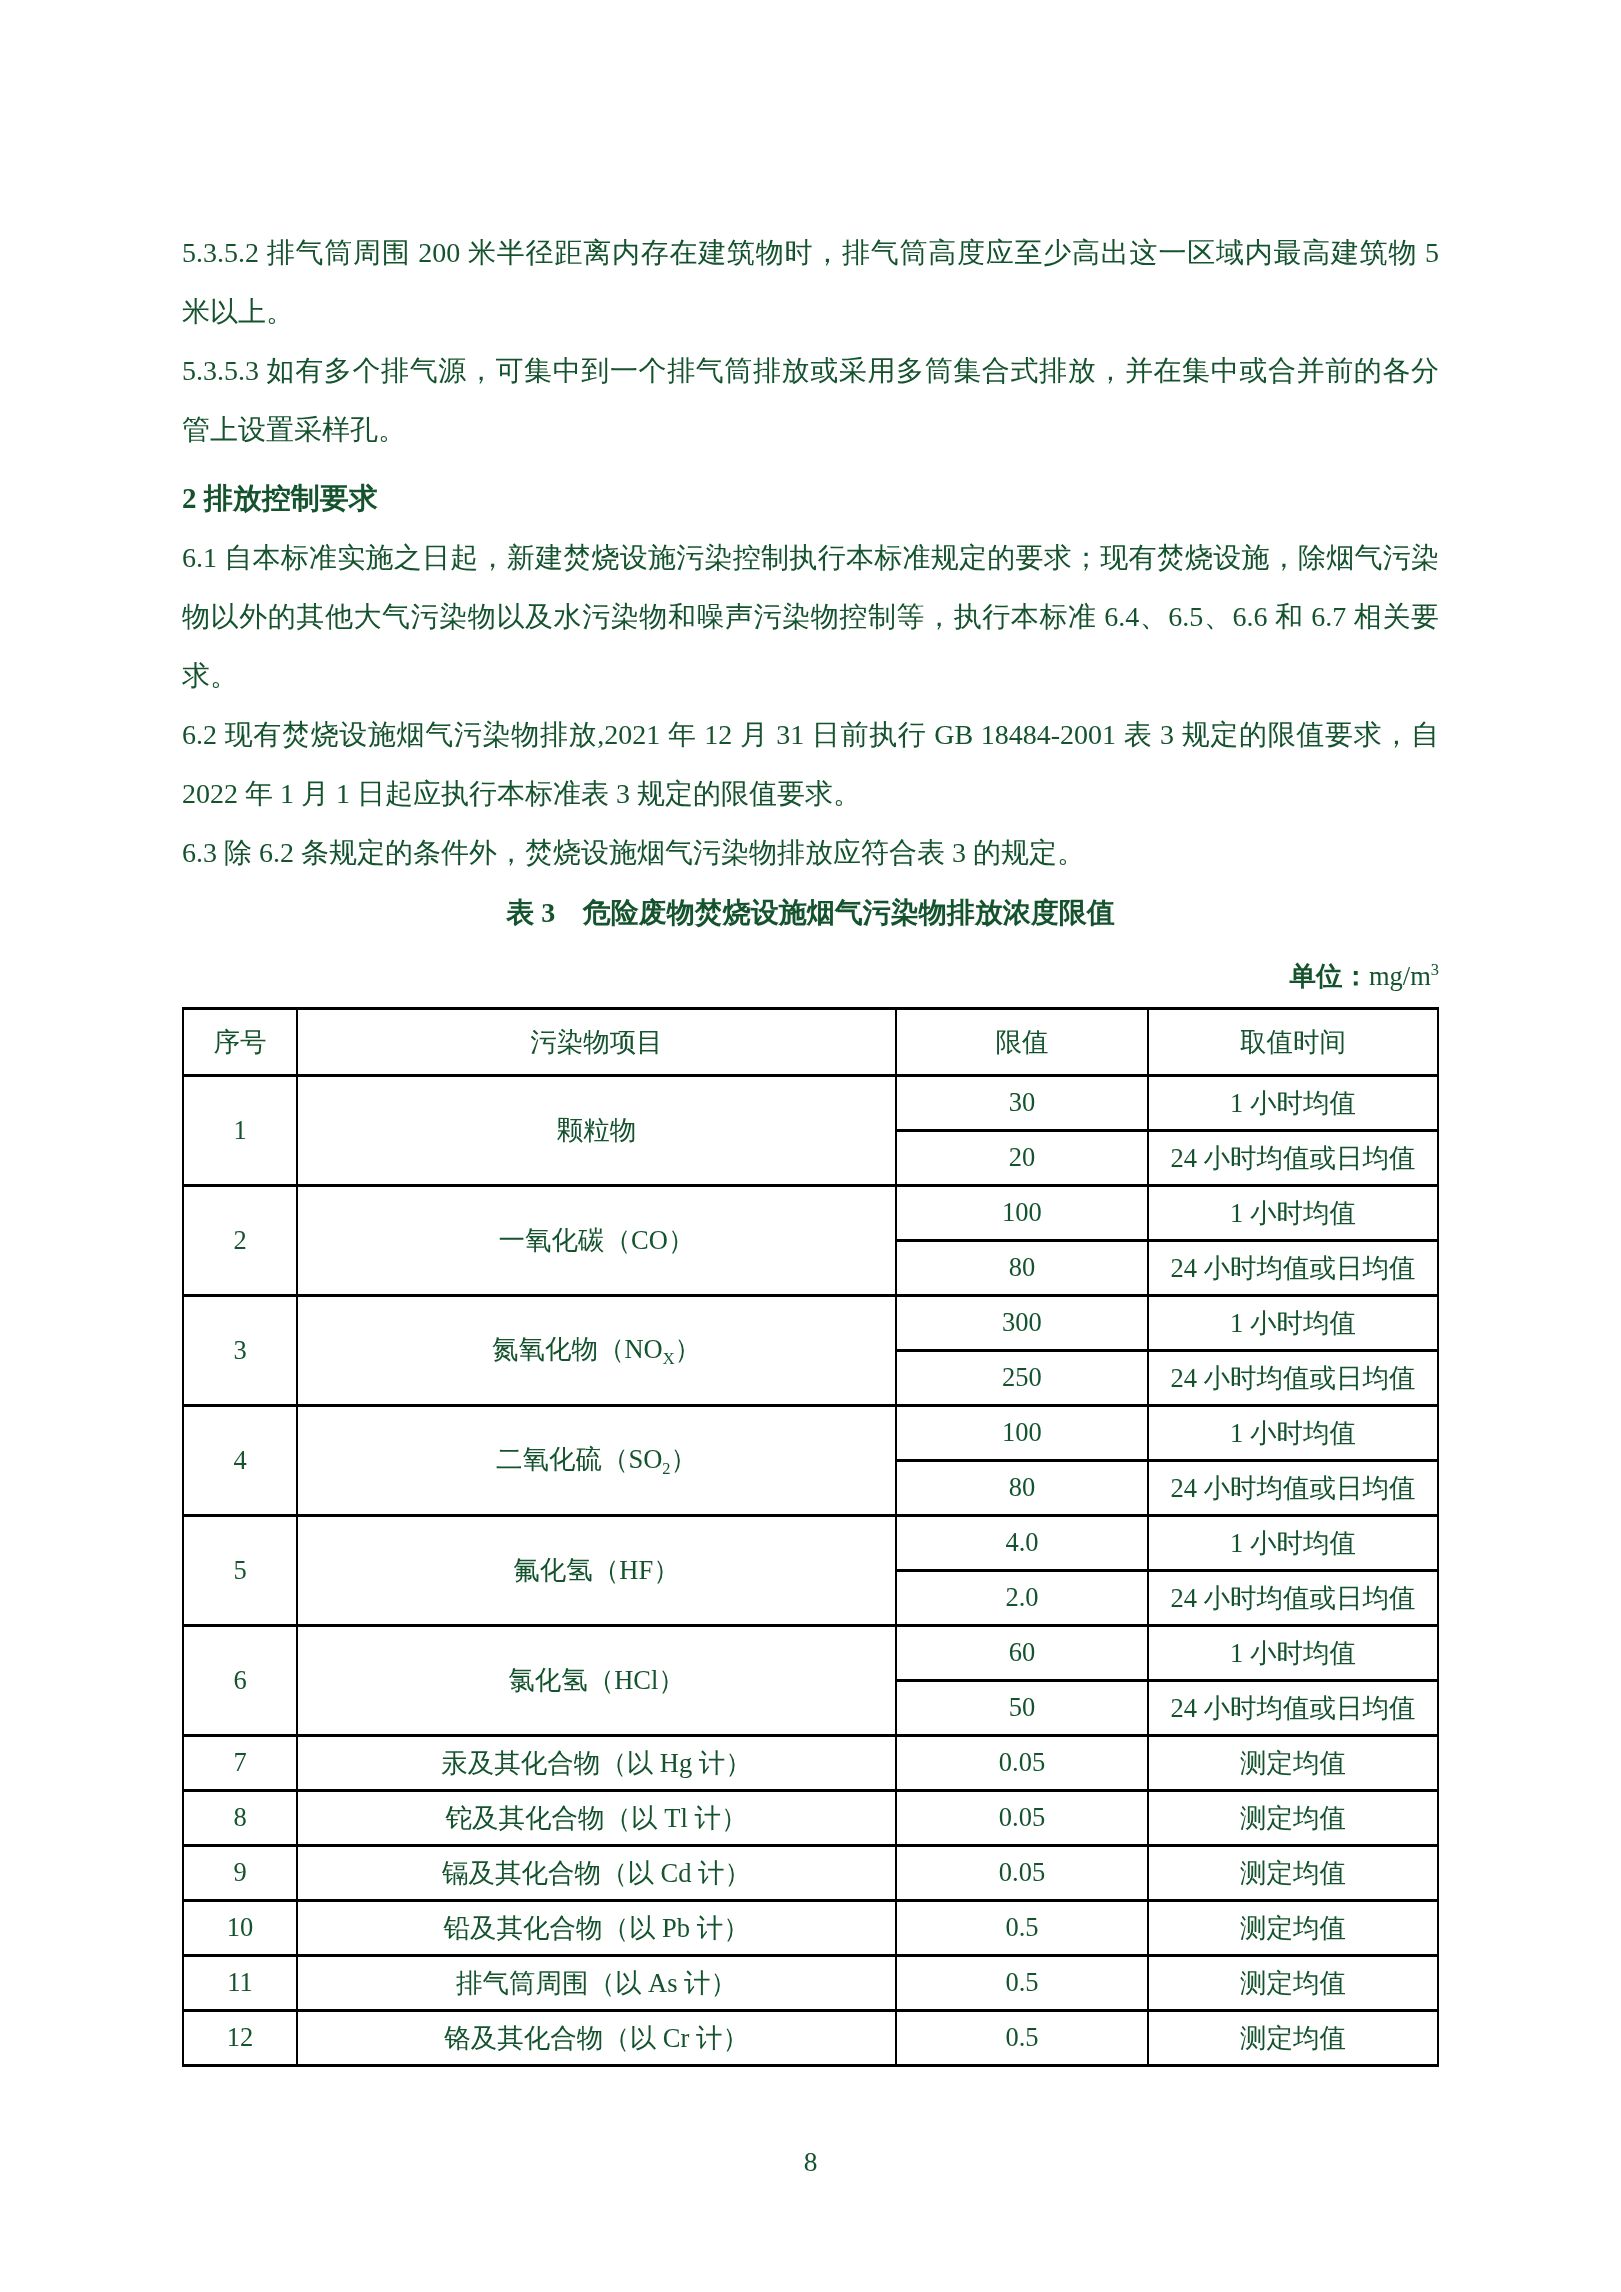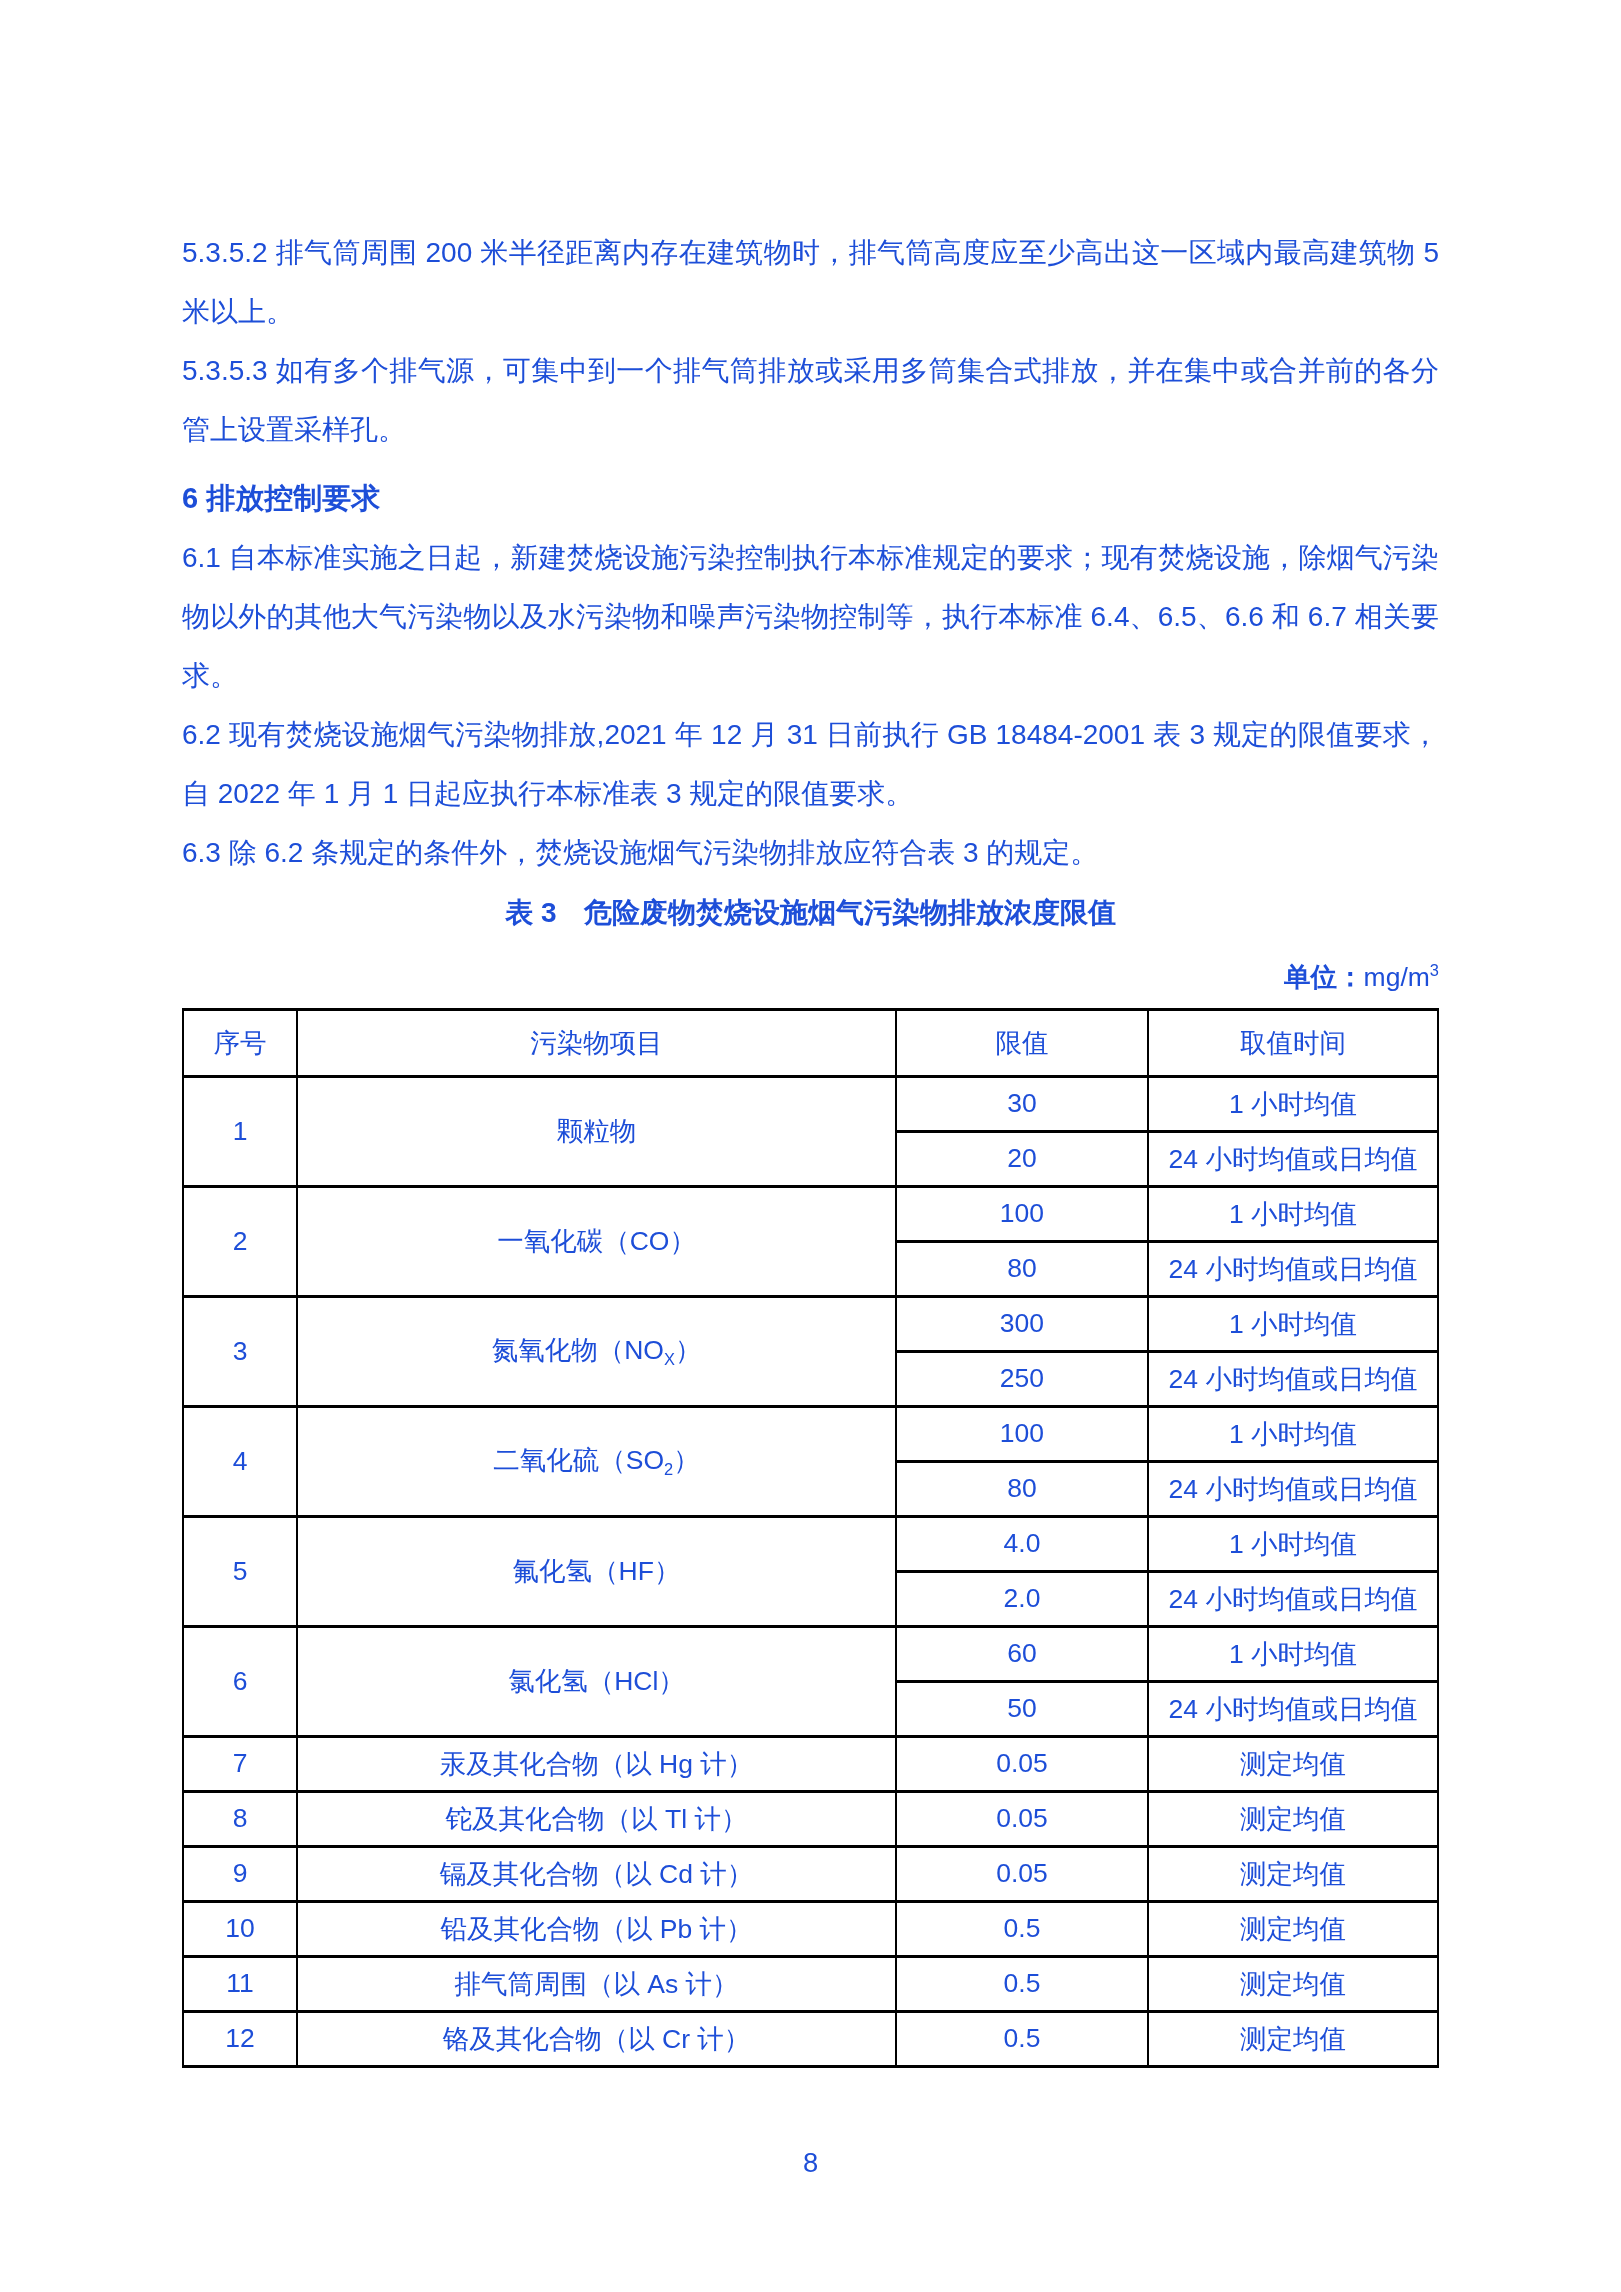--- a/index.html
+++ b/index.html
@@ -1,20 +1,20 @@
 <!DOCTYPE html>
 <html><head>
 <meta charset="utf-8">
 <style>
   html, body { margin: 0; padding: 0; background: #888; }
   .page {
     width: 1621px; height: 2293px;
-    background: #ffffff; color: #1d4ed8;
+    background: #ffffff; color: #14532d;
     position: relative; margin: 0 auto;
-    font-family: Liberation Sans, sans-serif;
+    font-family: Liberation Serif, serif;
     box-sizing: border-box;
     overflow: hidden;
   }
   .content { padding: 223px 182px 0 182px; }
   .para {
     margin: 0; font-size: 28px; line-height: 59px;
     text-align: justify; text-justify: inter-ideograph;
   }
   .heading {
     margin: 9.8px 0 0 0; font-size: 29px; line-height: 59px;
@@ -49,21 +49,21 @@
 </style>
 </head>
 <body>
 
 <div class="page">
   <div class="content">
 
     <p class="para">5.3.5.2 排气筒周围 200 米半径距离内存在建筑物时，排气筒高度应至少高出这一区域内最高建筑物 5 米以上。</p>
     <p class="para">5.3.5.3 如有多个排气源，可集中到一个排气筒排放或采用多筒集合式排放，并在集中或合并前的各分管上设置采样孔。</p>
 
-    <h2 class="heading">6 排放控制要求</h2>
+    <h2 class="heading">2 排放控制要求</h2>
 
     <p class="para">6.1 自本标准实施之日起，新建焚烧设施污染控制执行本标准规定的要求；现有焚烧设施，除烟气污染物以外的其他大气污染物以及水污染物和噪声污染物控制等，执行本标准 6.4、6.5、6.6 和 6.7 相关要求。</p>
     <p class="para">6.2 现有焚烧设施烟气污染物排放,2021 年 12 月 31 日前执行 GB 18484-2001 表 3 规定的限值要求，自 2022 年 1 月 1 日起应执行本标准表 3 规定的限值要求。</p>
     <p class="para">6.3 除 6.2 条规定的条件外，焚烧设施烟气污染物排放应符合表 3 的规定。</p>
 
     <div class="table-title">
       <span>表 3</span><span class="title-text">危险废物焚烧设施烟气污染物排放浓度限值</span>
     </div>
 
     <div class="unit-line">

